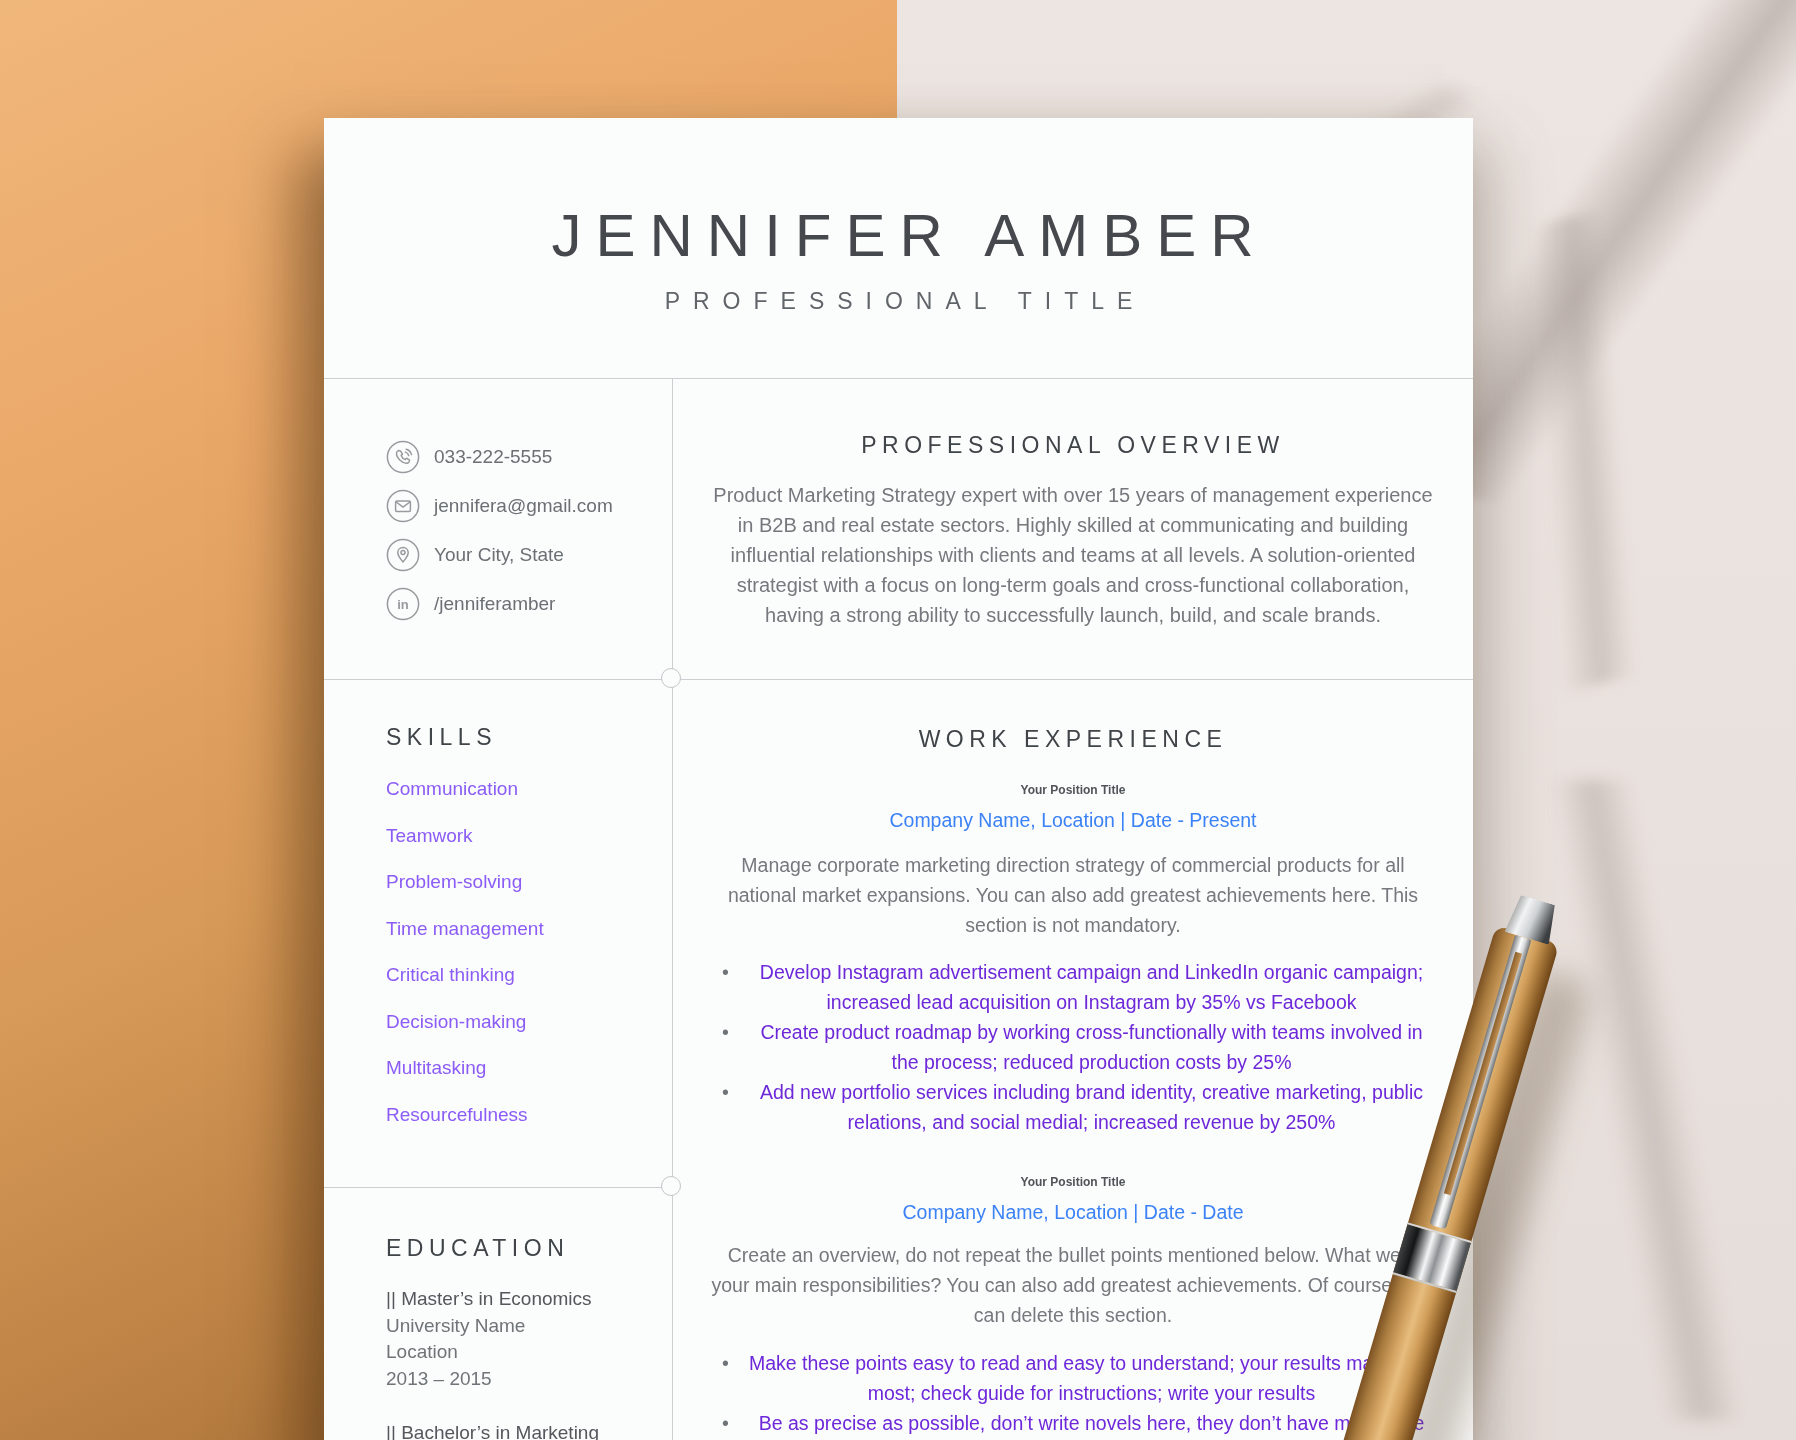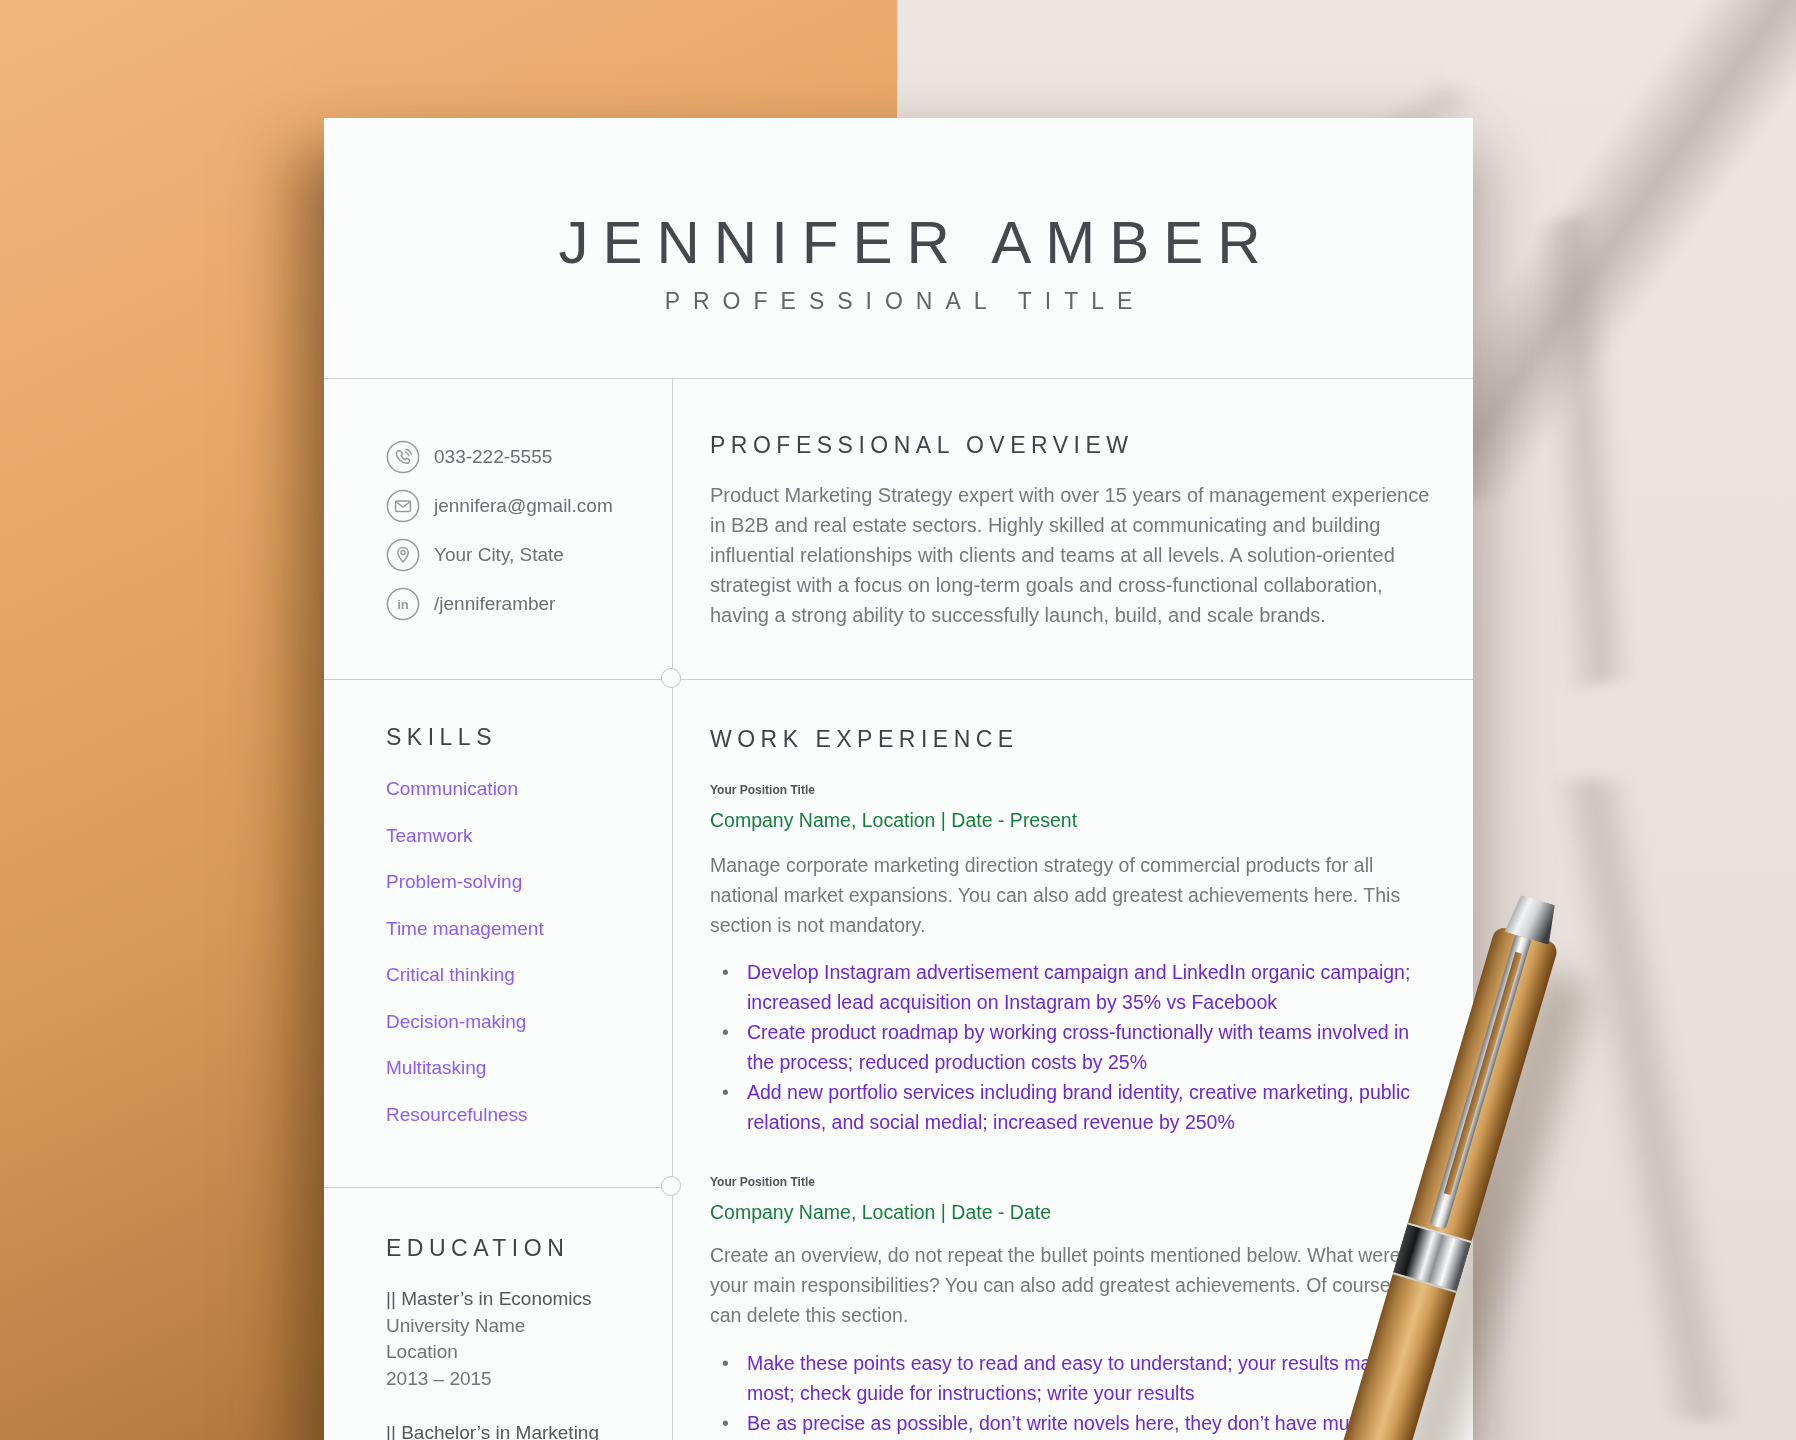--- a/index.html
+++ b/index.html
@@ -22,21 +22,21 @@
 
   
   .bg-orange{position:absolute;left:0;top:0;width:897px;height:1440px;
     background:linear-gradient(155deg,#f0b77b 0%,#eaa868 28%,#d89a58 55%,#b97f42 80%,#95612c 100%);}
 
   
   .paper{position:absolute;left:324px;top:118px;width:1149px;height:1340px;
     background:#fbfcfc;
     box-shadow:-30px 34px 60px rgba(72,42,9,.50), 22px 28px 55px rgba(120,108,98,.28);}
 
-  .rname{position:absolute;top:74px;left:0;width:100%;margin:11px;text-align:center;
+  .rname{position:absolute;top:74px;left:0;width:100%;margin:4px;text-align:center;
     font-size:60px;font-weight:300;letter-spacing:14px;padding-left:14px;line-height:80px;
     color:#45494d;}
   .rtitle{position:absolute;top:168px;left:0;width:100%;text-align:center;
     font-size:23px;font-weight:400;letter-spacing:13px;padding-left:13px;line-height:30px;
     color:#60656a;}
 
   .rule{position:absolute;background:#cdd0d2;height:1px;}
   .rule-top{top:260px;left:0;right:0;}
   .rule-mid{top:561px;left:0;right:0;}
   .rule-left{top:1069px;left:0;width:348px;}
@@ -58,26 +58,26 @@
   .skills-h{position:absolute;left:62px;top:604px;}
   .skills-list{position:absolute;left:62px;top:648px;font-size:19px;color:#8b5cf6;line-height:46.5px;}
 
   
   .edu-h{position:absolute;left:62px;top:1115px;}
   .edu-1{position:absolute;left:62px;top:1168px;font-size:19px;color:#6f7478;line-height:26.5px;}
   .edu-2{position:absolute;left:62px;top:1302px;font-size:19px;line-height:26.5px;}
   .edu-degree{font-weight:400;color:#54585c;}
 
   
-  .rc{position:absolute;left:386px;width:726px;}
+  .rc{position:absolute;left:386px;width:726px;text-align:center;}
   .ov-h{top:312px;}
   .ov-p{top:362px;font-size:20px;line-height:30px;color:#75797d;}
   .we-h{top:606px;}
   .job-title{font-size:12px;font-weight:700;color:#4f5458;line-height:30px;}
-  .job-meta{font-size:19.5px;color:#15803d;line-height:30px;}
+  .job-meta{font-size:19.5px;color:#3b82f6;line-height:30px;}
   .job1-head{top:657px;}
   .job1-sum{top:732px;font-size:19.5px;line-height:30px;color:#75797d;}
   .job1-bul{top:839px;}
   .job2-head{top:1049px;}
   .job2-sum{top:1122px;font-size:19.5px;line-height:30px;color:#75797d;}
   .job2-bul{top:1230px;}
   ul.bullets{margin:0;padding:0;list-style:none;font-size:19.5px;line-height:30px;color:#6d28d9;}
   ul.bullets li{position:relative;padding-left:37px;}
   ul.bullets li::before{content:"\2022";position:absolute;left:12px;color:#6e7377;}
 

